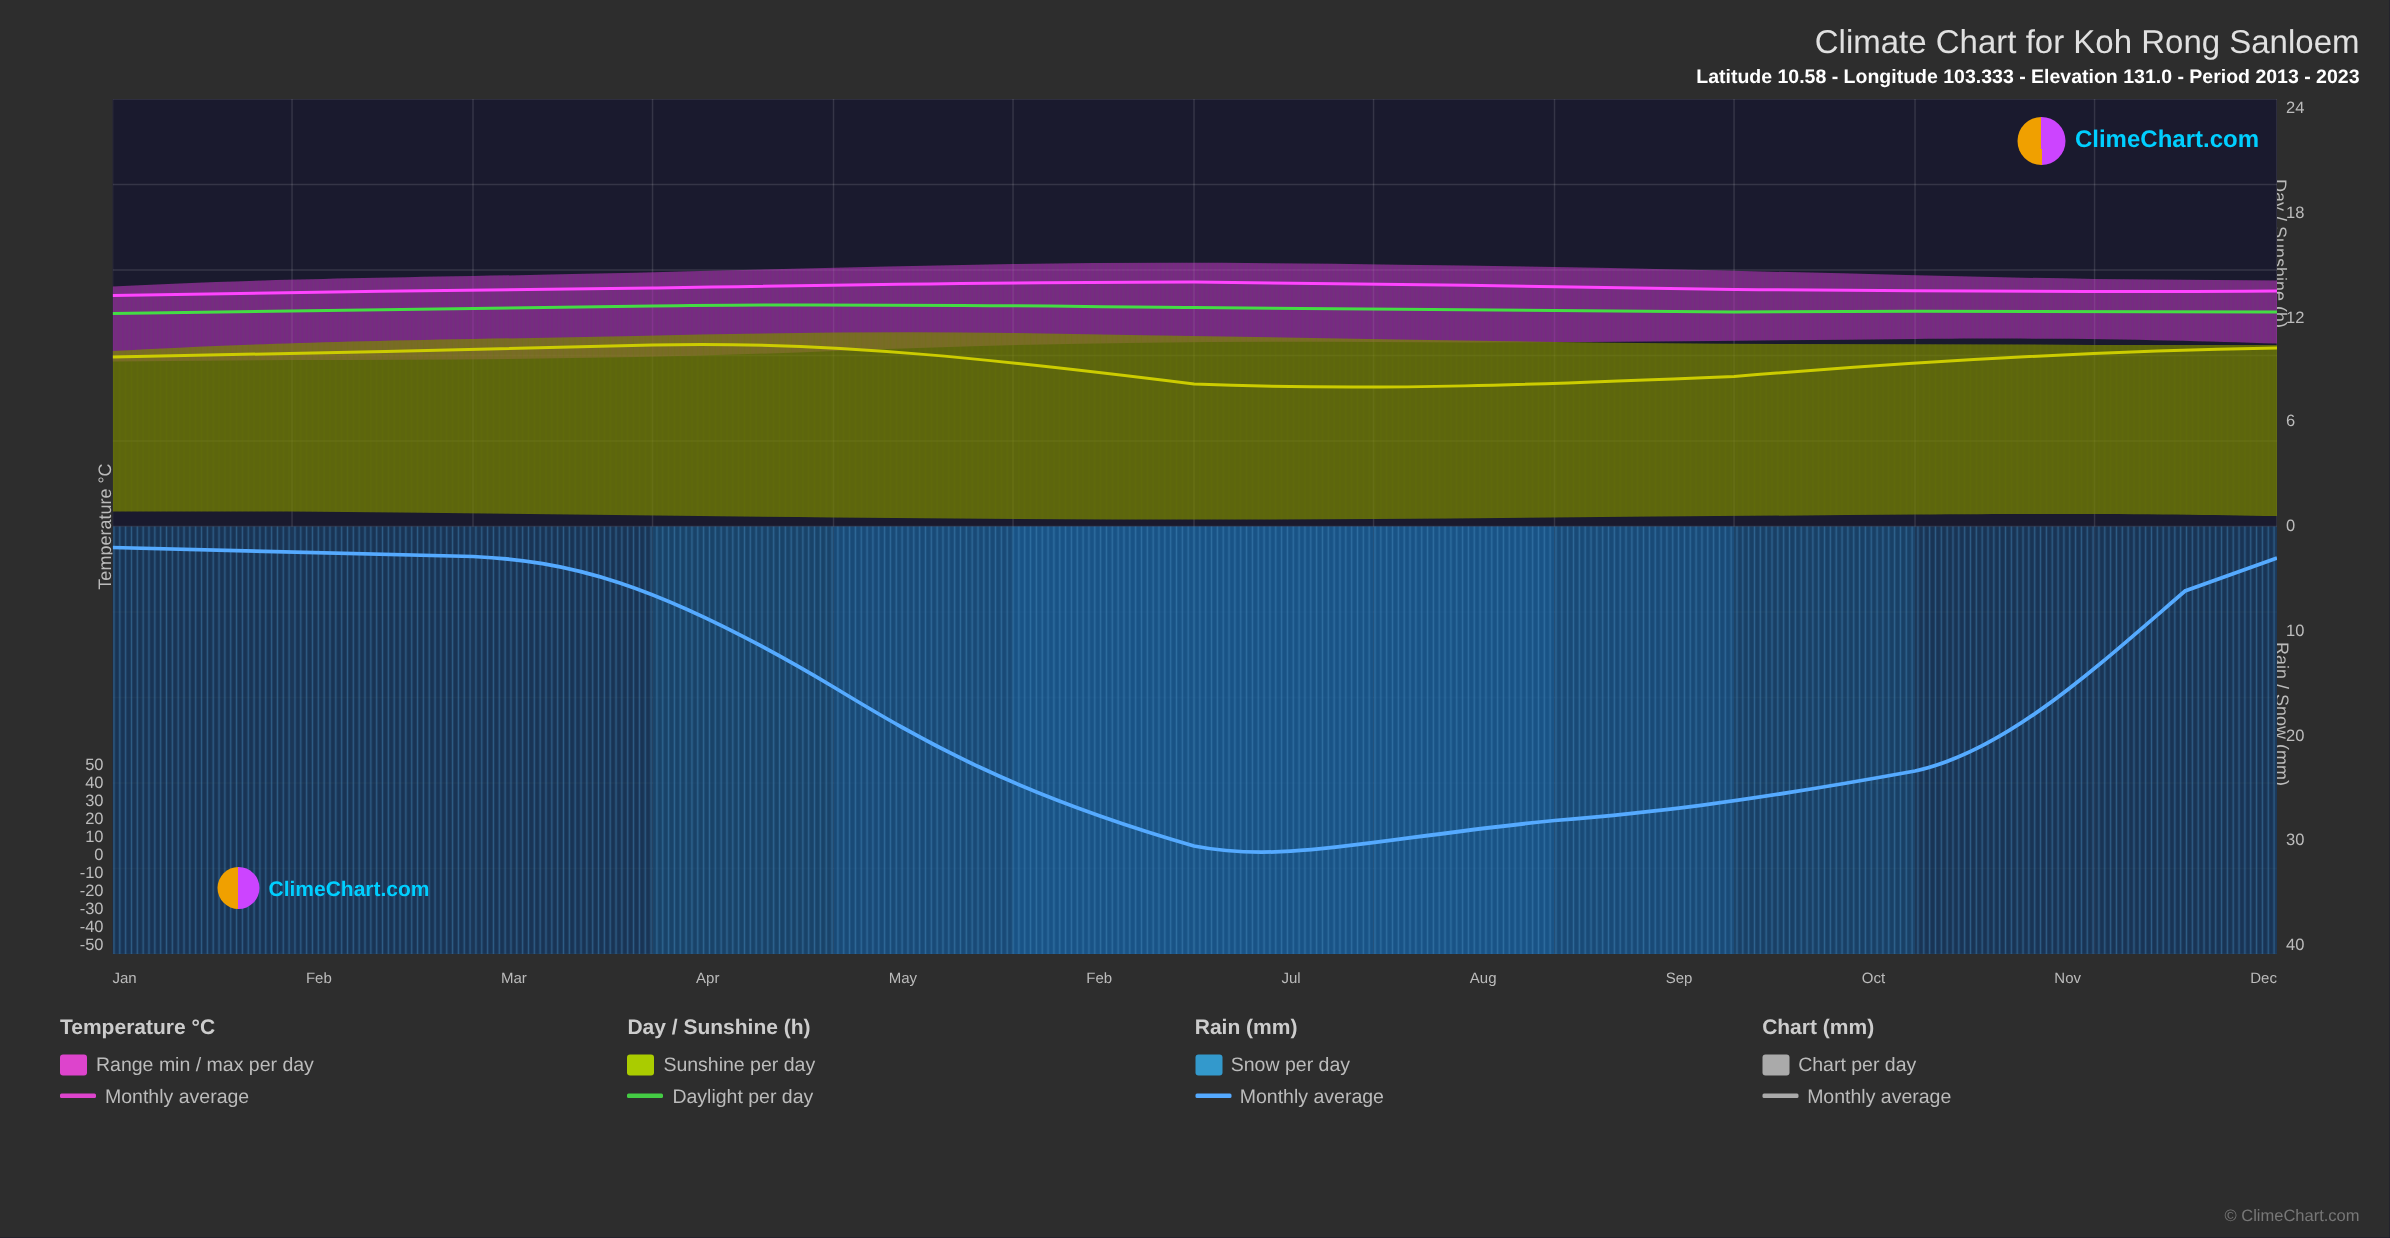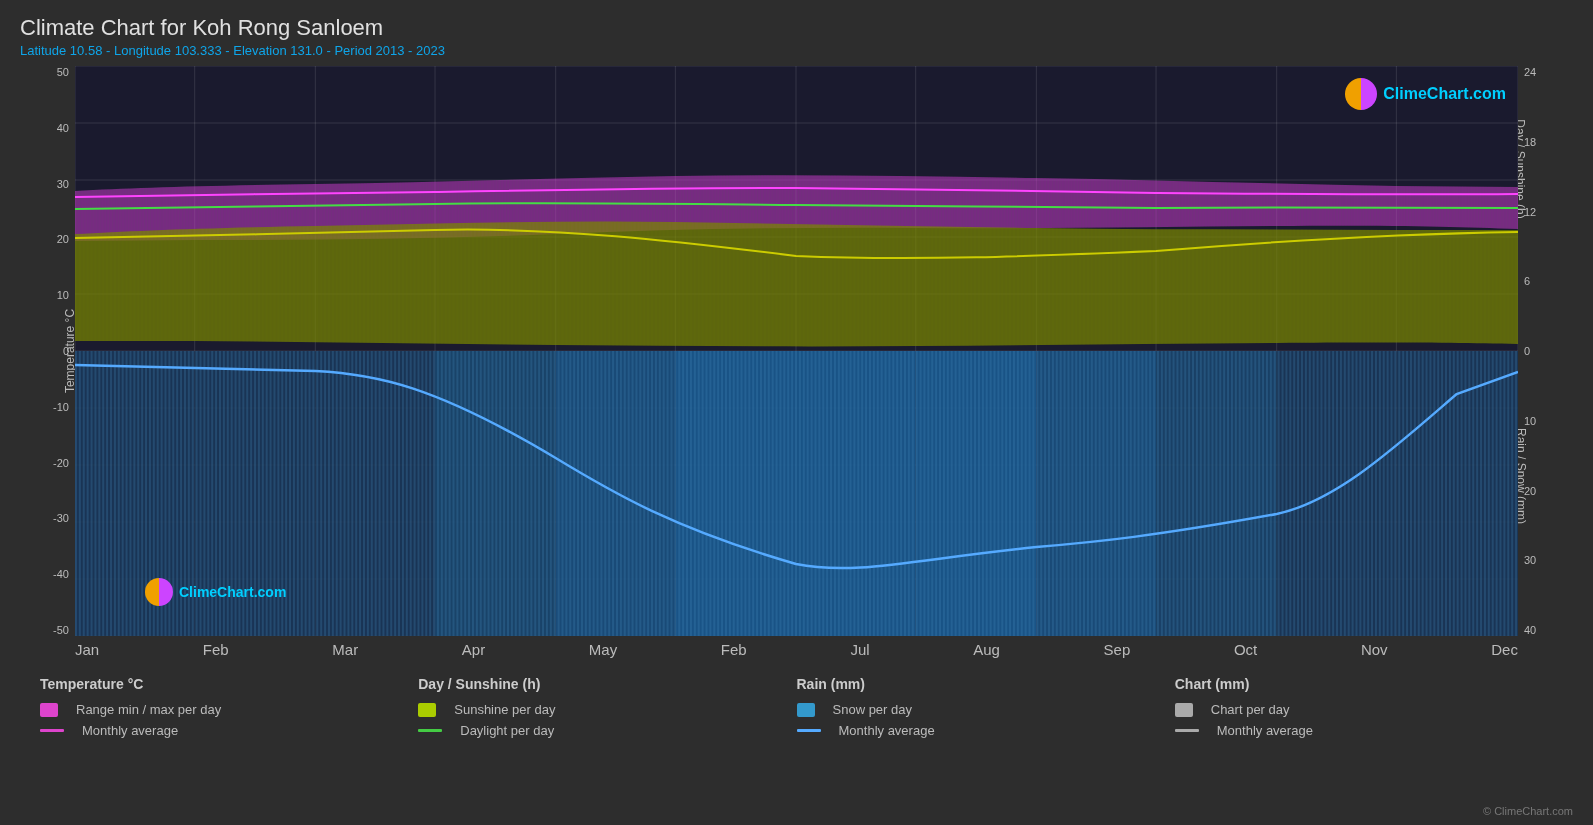--- a/index.html
+++ b/index.html
@@ -11,48 +11,49 @@
       height: 825px;
       overflow: hidden;
     }
     .container {
       width: 1593px;
       height: 825px;
       position: relative;
       padding: 15px 20px 10px 20px;
     }
     .title-area {
-      text-align: left;
+      text-align: right;
       margin-bottom: 4px;
     }
     .chart-title {
       color: #e0e0e0;
       font-size: 22px;
       font-weight: normal;
     }
     .chart-subtitle {
-      color: #0ea5e9;
+      color: #ffffff;
       font-size: 13px;
       margin-top: 2px;
+      font-weight: bold;
     }
     .chart-wrapper {
       position: relative;
       width: 100%;
       height: 570px;
       margin-top: 8px;
     }
     .y-axis-left {
       position: absolute;
       left: 0;
       top: 0;
       width: 55px;
       height: 100%;
       display: flex;
       flex-direction: column;
-      justify-content: space-between;
+      justify-content: flex-end;
       align-items: flex-end;
       padding-right: 6px;
     }
     .y-axis-left .axis-label {
       color: #bbb;
       font-size: 11px;
     }
     .y-axis-right {
       position: absolute;
       right: 0;
@@ -89,21 +90,21 @@
     .x-axis {
       position: absolute;
       bottom: -22px;
       left: 55px;
       right: 55px;
       display: flex;
       justify-content: space-between;
     }
     .x-label {
       color: #bbb;
-      font-size: 15px;
+      font-size: 10px;
       text-align: center;
     }
     
     .logo-top-right {
       position: absolute;
       top: 12px;
       right: 12px;
       display: flex;
       align-items: center;
       gap: 6px;
@@ -154,21 +155,21 @@
     }
     .legend-title {
       color: #ccc;
       font-size: 14px;
       font-weight: bold;
       margin-bottom: 4px;
     }
     .legend-item {
       display: flex;
       align-items: center;
-      gap: 18px;
+      gap: 6px;
     }
     .legend-swatch-rect {
       width: 18px;
       height: 14px;
       border-radius: 2px;
     }
     .legend-swatch-line {
       width: 24px;
       height: 3px;
       border-radius: 1px;

